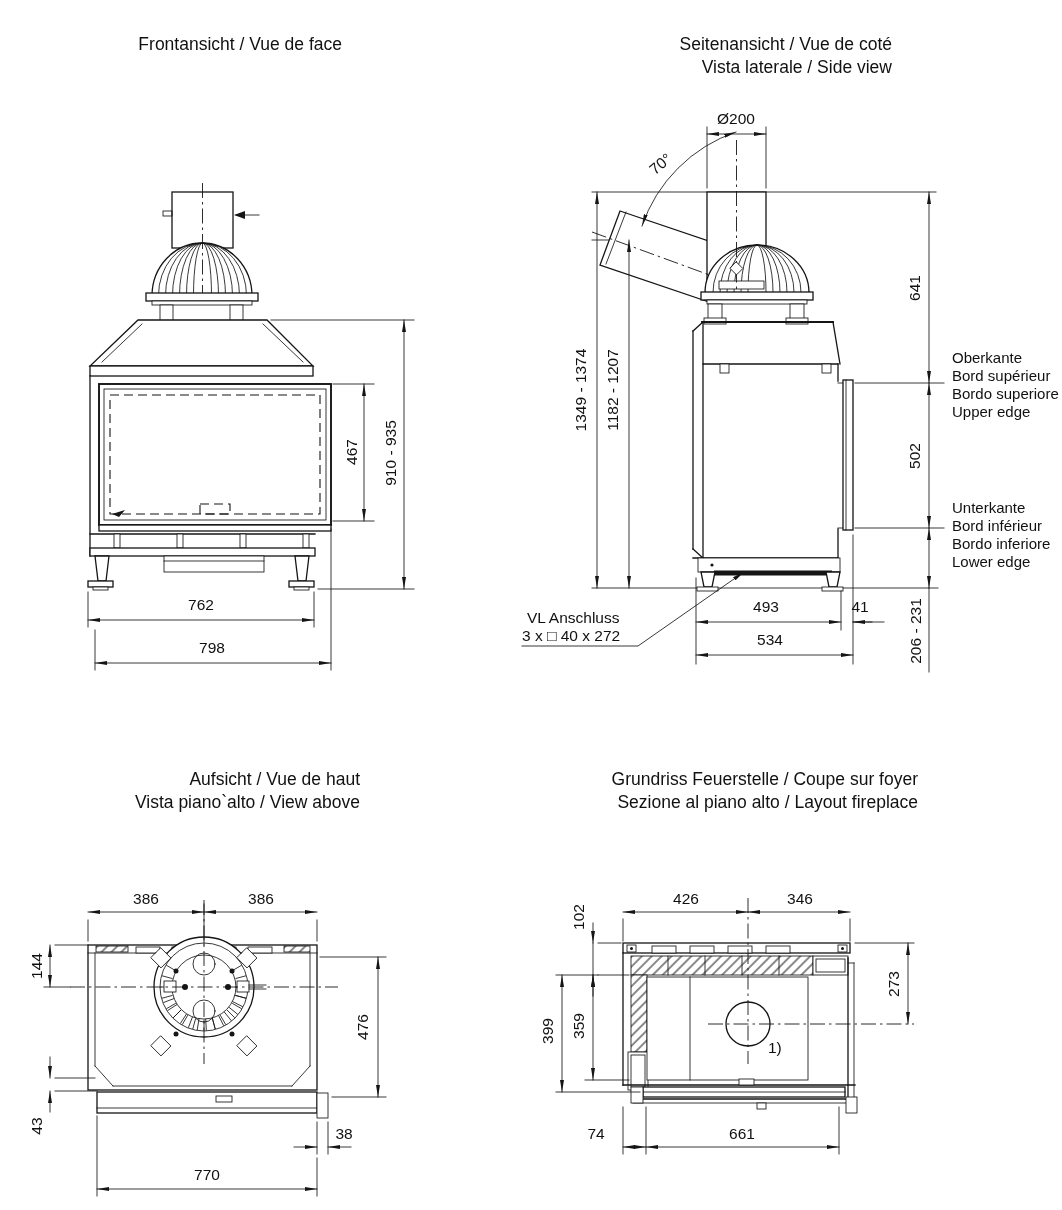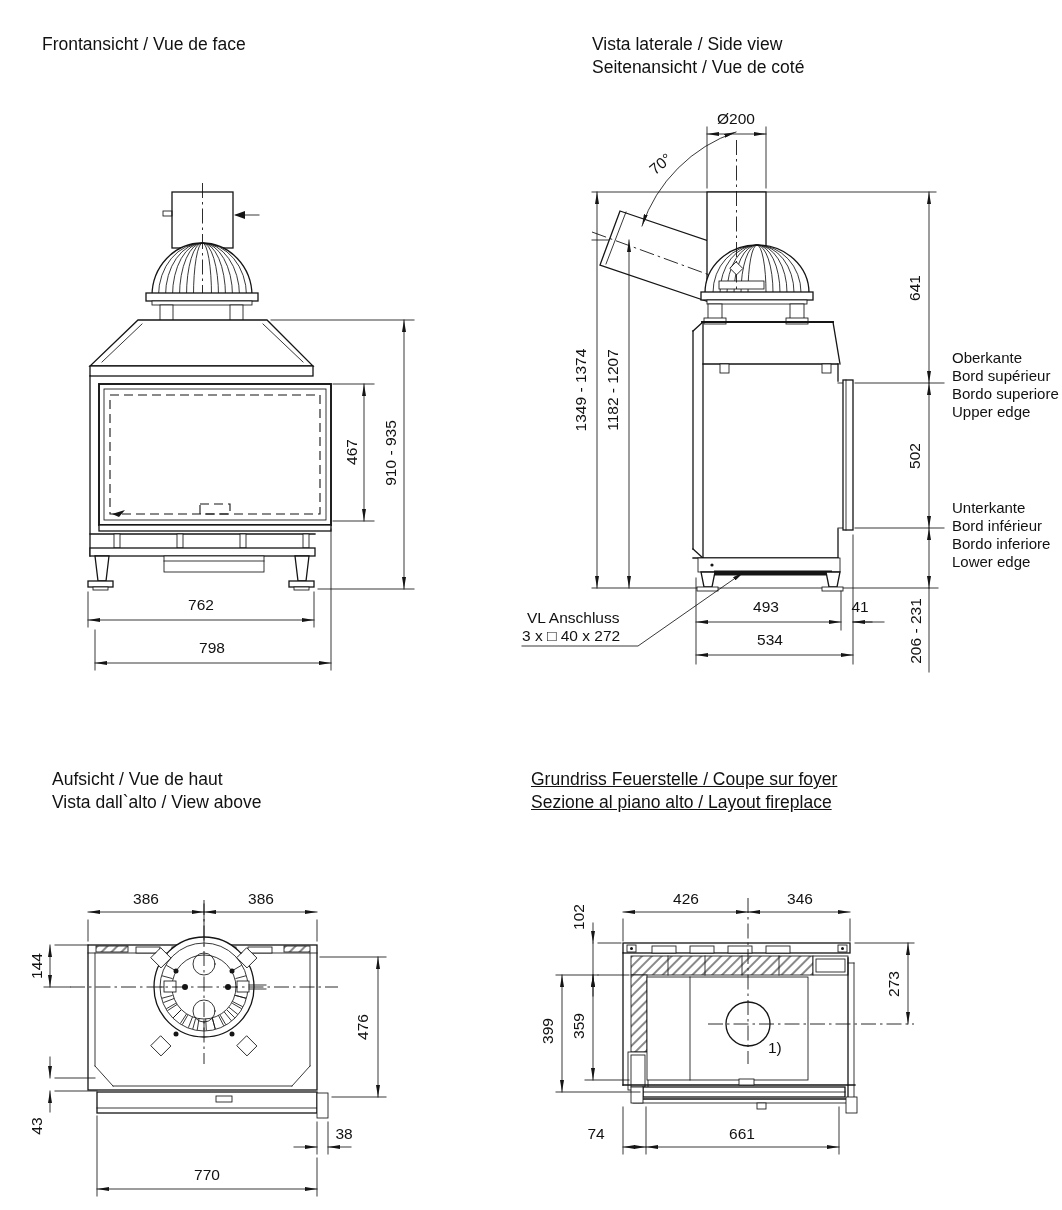--- a/index.html
+++ b/index.html
@@ -1,18 +1,18 @@
 <!DOCTYPE html>
 <html><head>
 <meta charset="utf-8">
 <style>
   html,body{margin:0;padding:0;background:#fff;}
   #page{position:relative;width:1062px;height:1210px;background:#fff;overflow:hidden;
         font-family:"Liberation Sans",sans-serif;color:#111;}
-  .vtitle{position:absolute;text-align:left;font-size:17.5px;line-height:1.34;color:#111;white-space:nowrap;}
+  .vtitle{position:absolute;text-align:right;font-size:17.5px;line-height:1.34;color:#111;white-space:nowrap;}
   svg{position:absolute;left:0;top:0;}
   .ln{stroke:#151515;fill:none;stroke-width:1.3;stroke-linecap:square;}
   .lw{stroke:#151515;fill:none;stroke-width:1.9;stroke-linecap:square;}
   .lt{stroke:#151515;fill:none;stroke-width:0.85;stroke-linecap:square;}
   .cl{stroke:#151515;fill:none;stroke-width:0.9;stroke-dasharray:15 4 2.5 4;}
   .dash{stroke:#151515;fill:none;stroke-width:1.1;stroke-dasharray:9 5;}
   .wf{fill:#ffffff;}
   .hf{fill:url(#h1);}
   .blk{fill:#151515;stroke:none;}
   .dima{marker-start:url(#ar);marker-end:url(#ar);}
@@ -24,28 +24,28 @@
 </style>
 </head>
 <body>
 
 <div id="page">
 
   <div class="vtitle" style="left:42px;top:33px;width:300px;">
     <div>Frontansicht / Vue de face</div>
   </div>
   <div class="vtitle" style="left:592px;top:33px;width:300px;">
+    <div>Seitenansicht / Vue de coté</div>
     <div>Vista laterale / Side view</div>
-    <div>Seitenansicht / Vue de coté</div>
   </div>
-  <div class="vtitle" style="left:52px;top:768px;width:300px;">
+  <div class="vtitle" style="left:60px;top:768px;width:300px;">
     <div>Aufsicht / Vue de haut</div>
-    <div>Vista dall`alto / View above</div>
+    <div>Vista piano`alto / View above</div>
   </div>
-  <div class="vtitle" style="left:531px;top:768px;width:400px;text-decoration:underline;">
+  <div class="vtitle" style="left:518px;top:768px;width:400px;">
     <div>Grundriss Feuerstelle / Coupe sur foyer</div>
     <div>Sezione al piano alto / Layout fireplace</div>
   </div>
 
   <svg width="1062" height="1210" viewBox="0 0 1062 1210">
     <defs>
       <marker id="ar" viewBox="0 0 12 4" refX="12" refY="2" markerWidth="12" markerHeight="4" markerUnits="userSpaceOnUse" orient="auto-start-reverse">
         <path d="M0,0 L12,2 L0,4 Z" fill="#151515"></path>
       </marker>
       <pattern id="h1" patternUnits="userSpaceOnUse" width="7" height="7" patternTransform="rotate(45)">

